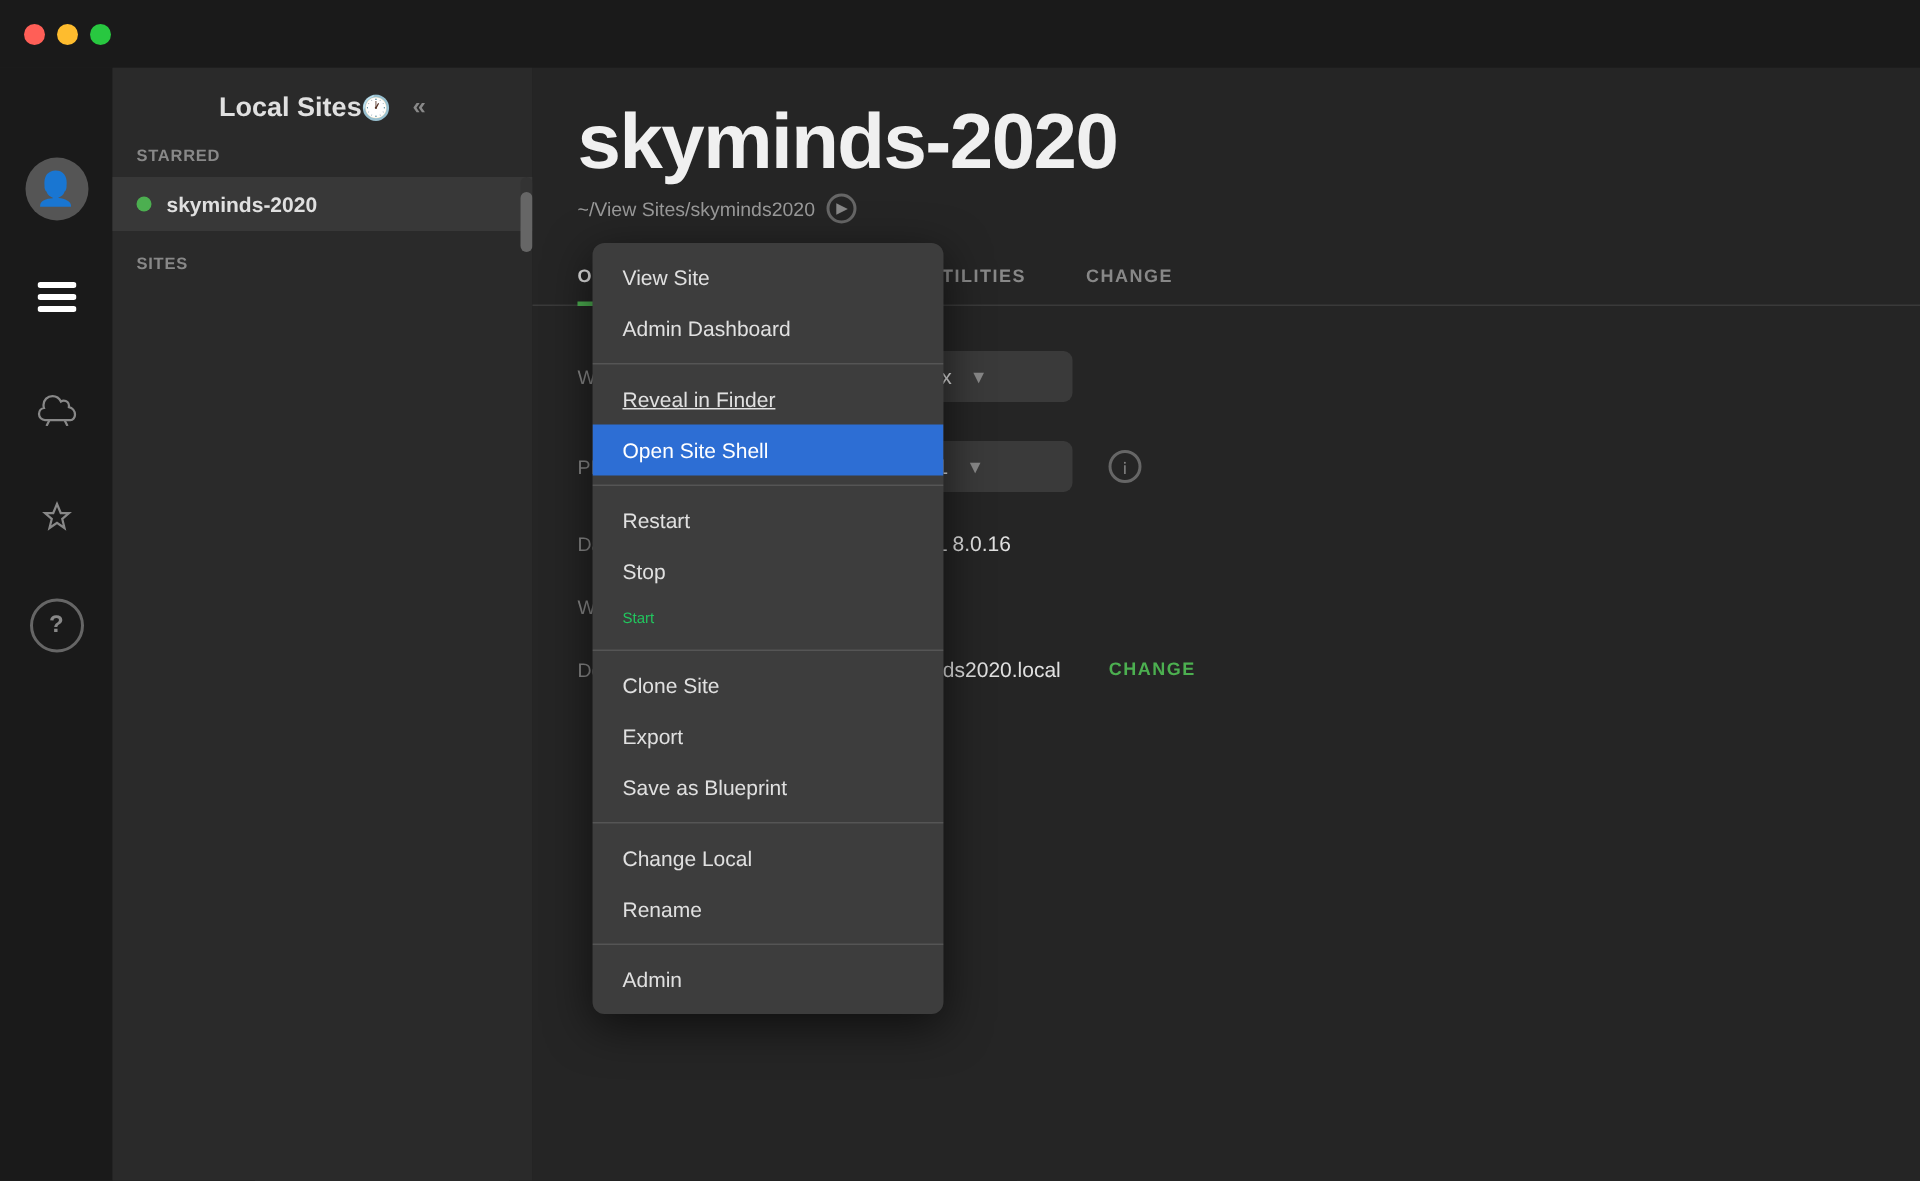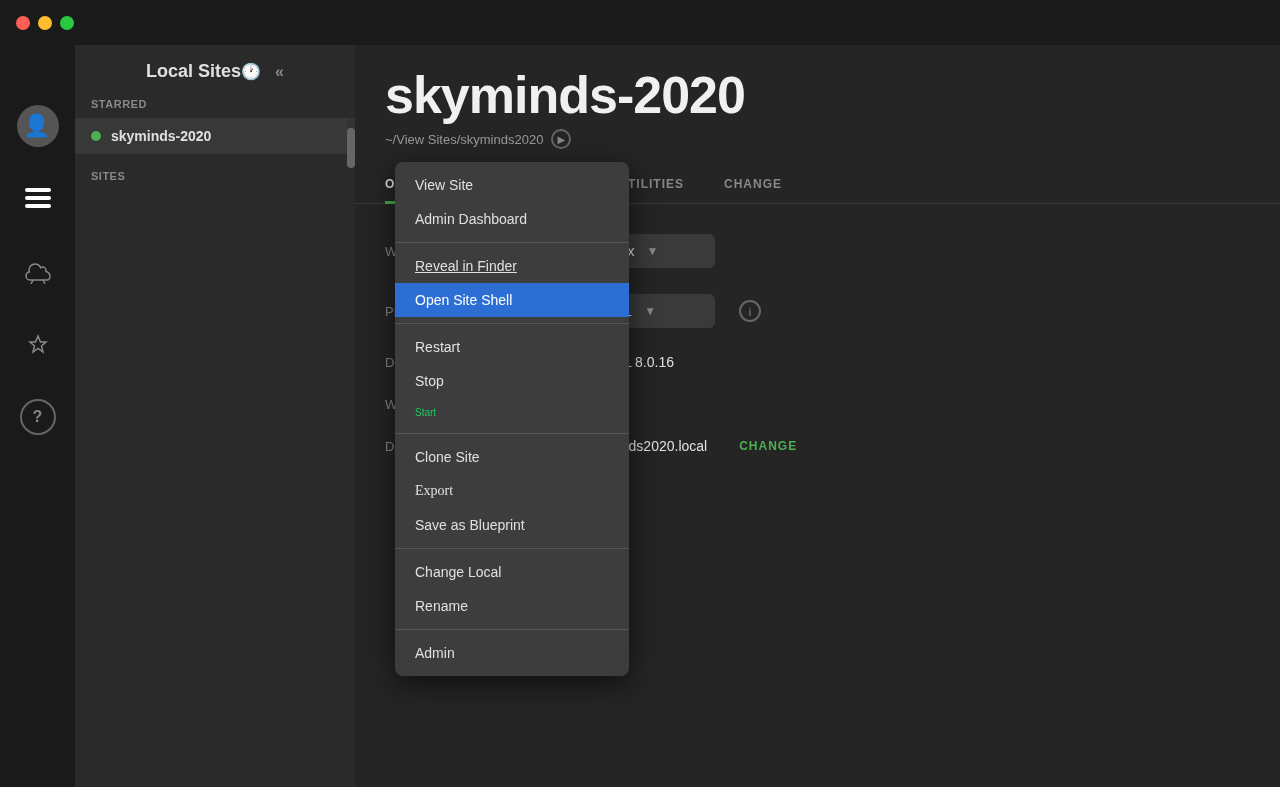--- a/index.html
+++ b/index.html
@@ -170,21 +170,21 @@
     </div>
 
     <div style="padding:6px 0;border-bottom:1px solid #555;">
       <div style="padding:9px 20px;font-size:14px;color:#e0e0e0;cursor:pointer;">Restart</div>
       <div style="padding:9px 20px;font-size:14px;color:#e0e0e0;cursor:pointer;">Stop</div>
       <div style="padding:9px 20px;font-size:10px;color:#22c55e;cursor:default;">Start</div>
     </div>
 
     <div style="padding:6px 0;border-bottom:1px solid #555;">
       <div style="padding:9px 20px;font-size:14px;color:#e0e0e0;cursor:pointer;">Clone Site</div>
-      <div style="padding:9px 20px;font-size:14px;color:#e0e0e0;cursor:pointer;font-family:Liberation Serif, serif;">Export</div>
+      <div style="padding:9px 20px;font-size:14px;color:#e0e0e0;cursor:pointer;">Export</div>
       <div style="padding:9px 20px;font-size:14px;color:#e0e0e0;cursor:pointer;">Save as Blueprint</div>
     </div>
 
     <div style="padding:6px 0;border-bottom:1px solid #555;">
       <div style="padding:9px 20px;font-size:14px;color:#e0e0e0;cursor:pointer;">Change Local</div>
       <div style="padding:9px 20px;font-size:14px;color:#e0e0e0;cursor:pointer;">Rename</div>
     </div>
 
     <div style="padding:6px 0;">
       <div style="padding:9px 20px;font-size:14px;color:#e0e0e0;cursor:pointer;">Admin</div>

